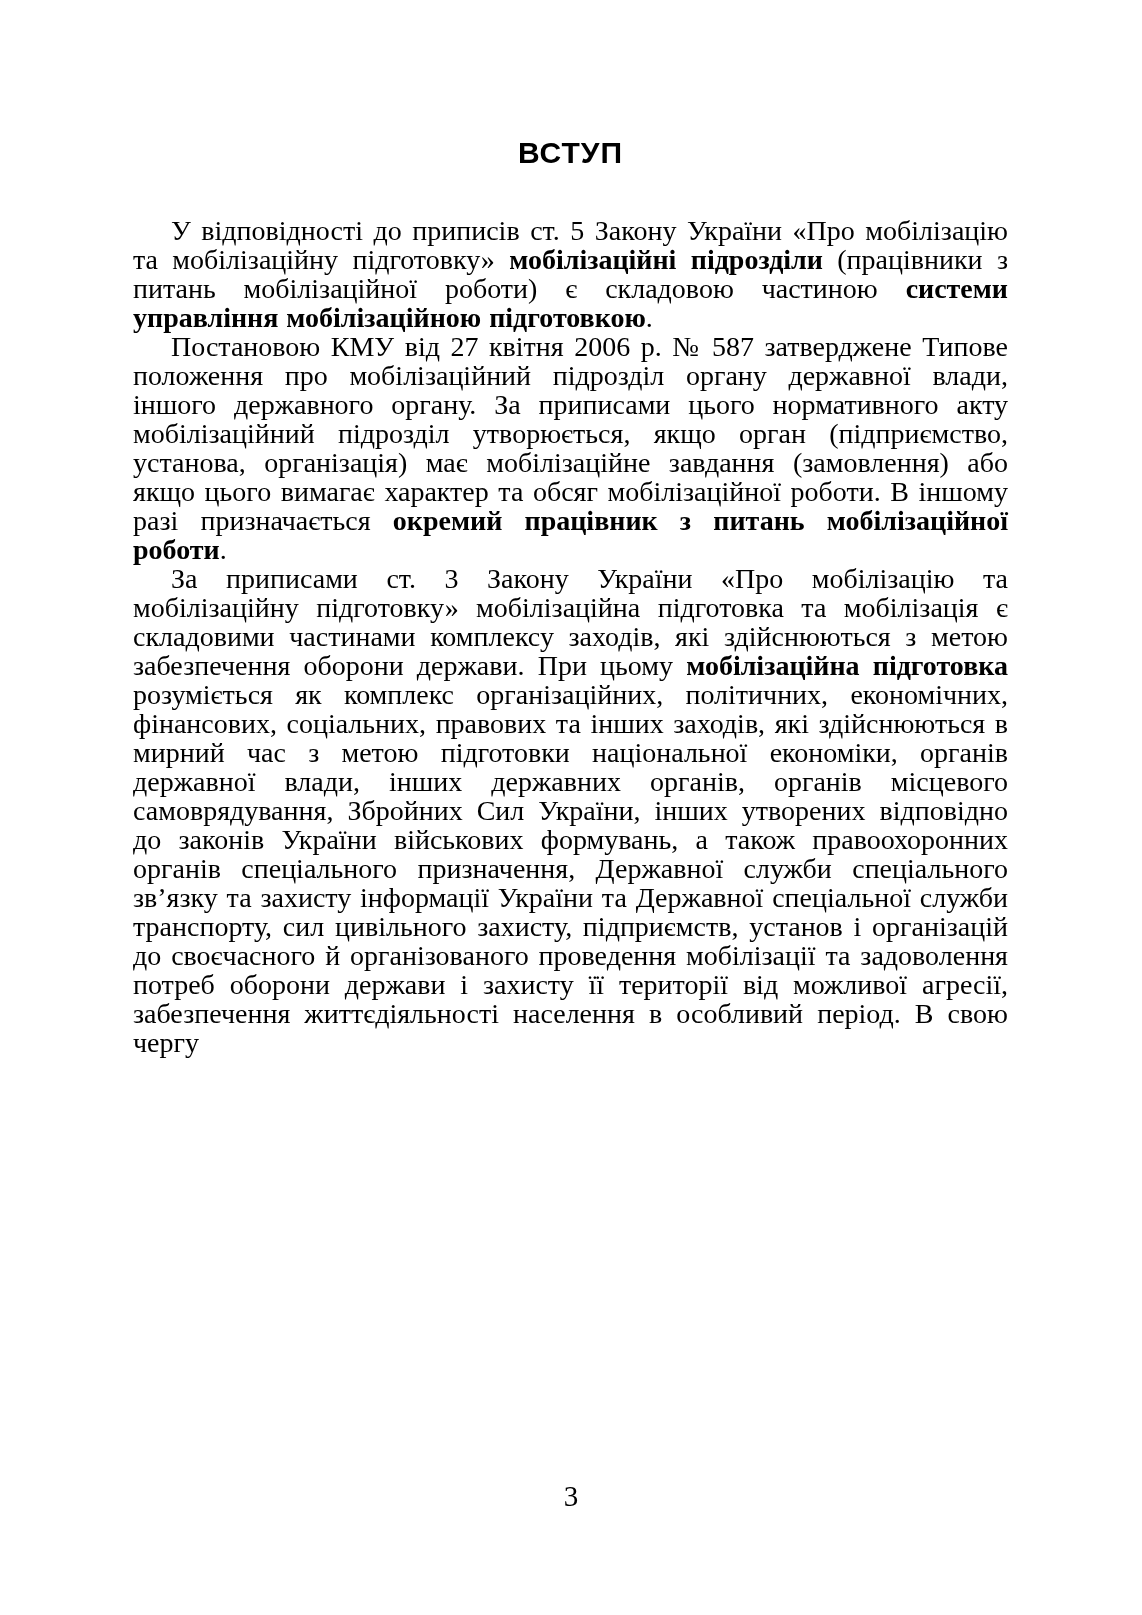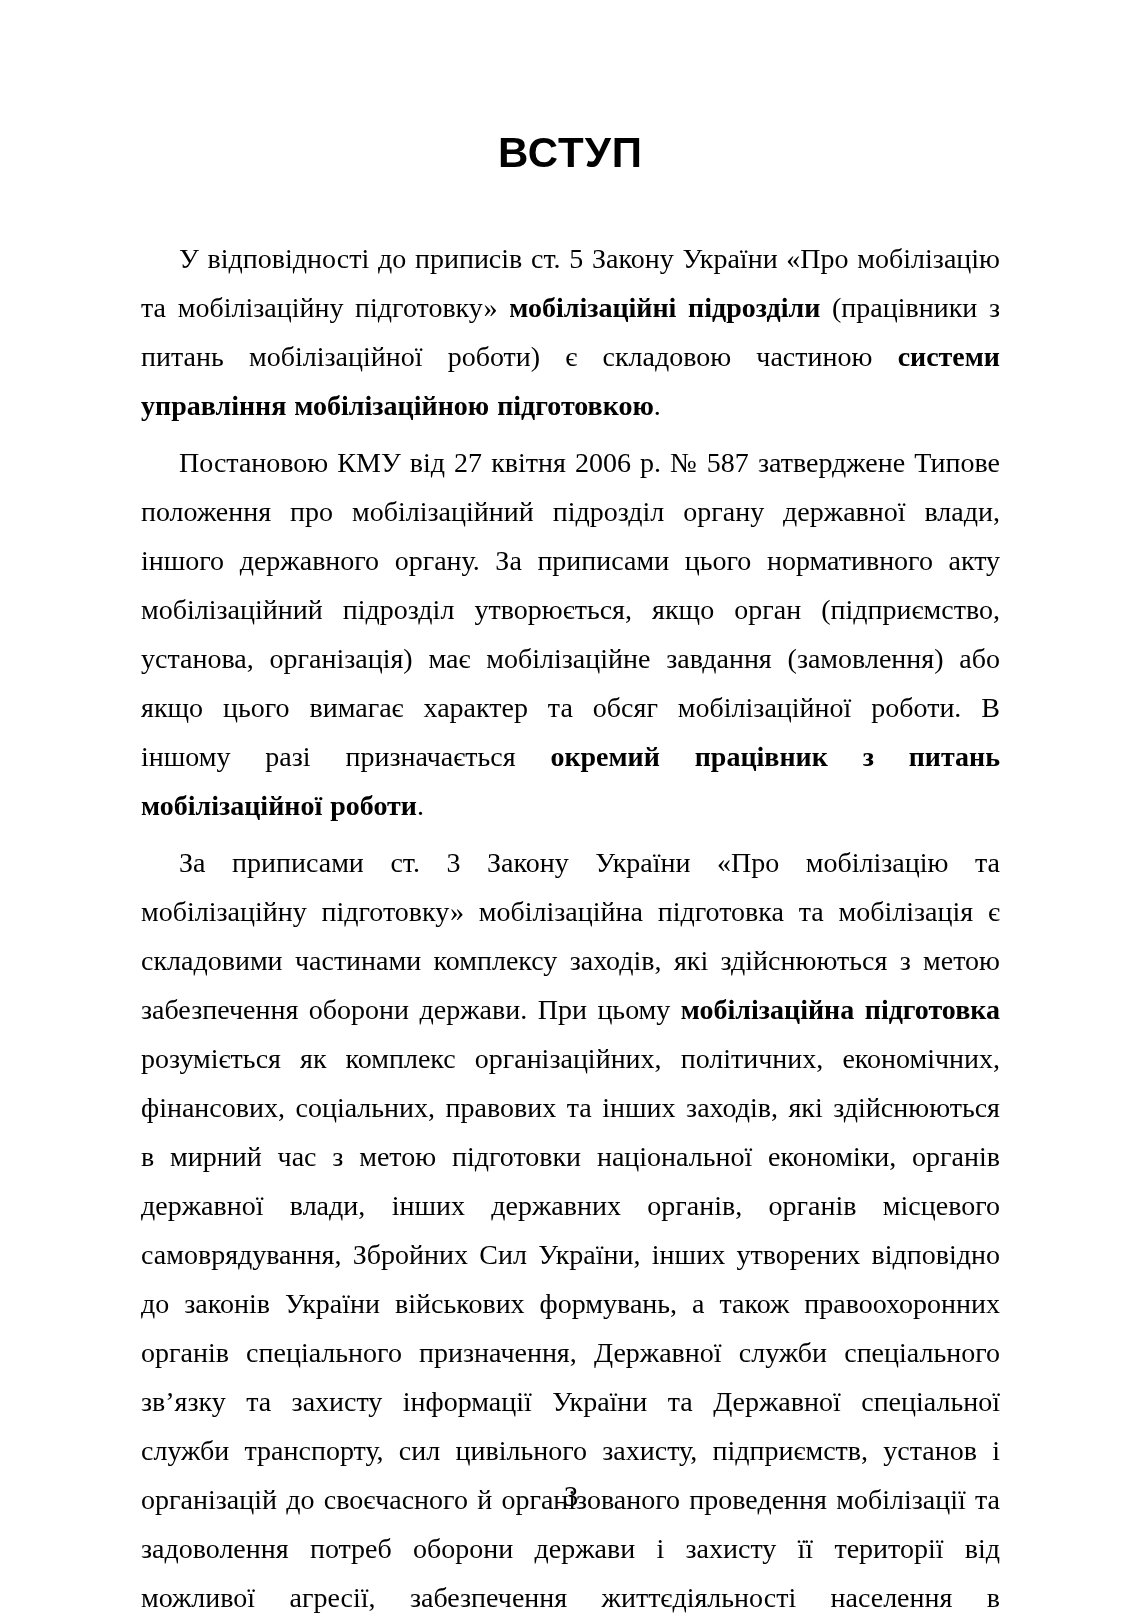--- a/index.html
+++ b/index.html
@@ -15,31 +15,31 @@
     box-sizing: border-box;
     padding: 136px 134px 0 133px;
     color: #000000;
     font-family: "Liberation Serif", serif;
     overflow: hidden;
   }
   .title {
     text-align: center;
     font-family: "Liberation Sans", sans-serif;
     font-weight: bold;
-    font-size: 42px;
+    font-size: 30px;
     line-height: 34px;
     letter-spacing: 1px;
-    margin: 0 0 64px 0;
+    margin: 0 0 46px 0;
   }
   .body-text p {
-    margin: 8px;
+    margin: 0;
     text-indent: 38px;
     text-align: justify;
     font-size: 28px;
-    line-height: 49px;
+    line-height: 29px;
     word-spacing: 1px;
   }
   .body-text .b {
     font-weight: bold;
   }
   .page-number {
     position: absolute;
     left: 0;
     bottom: 102px;
     width: 100%;

